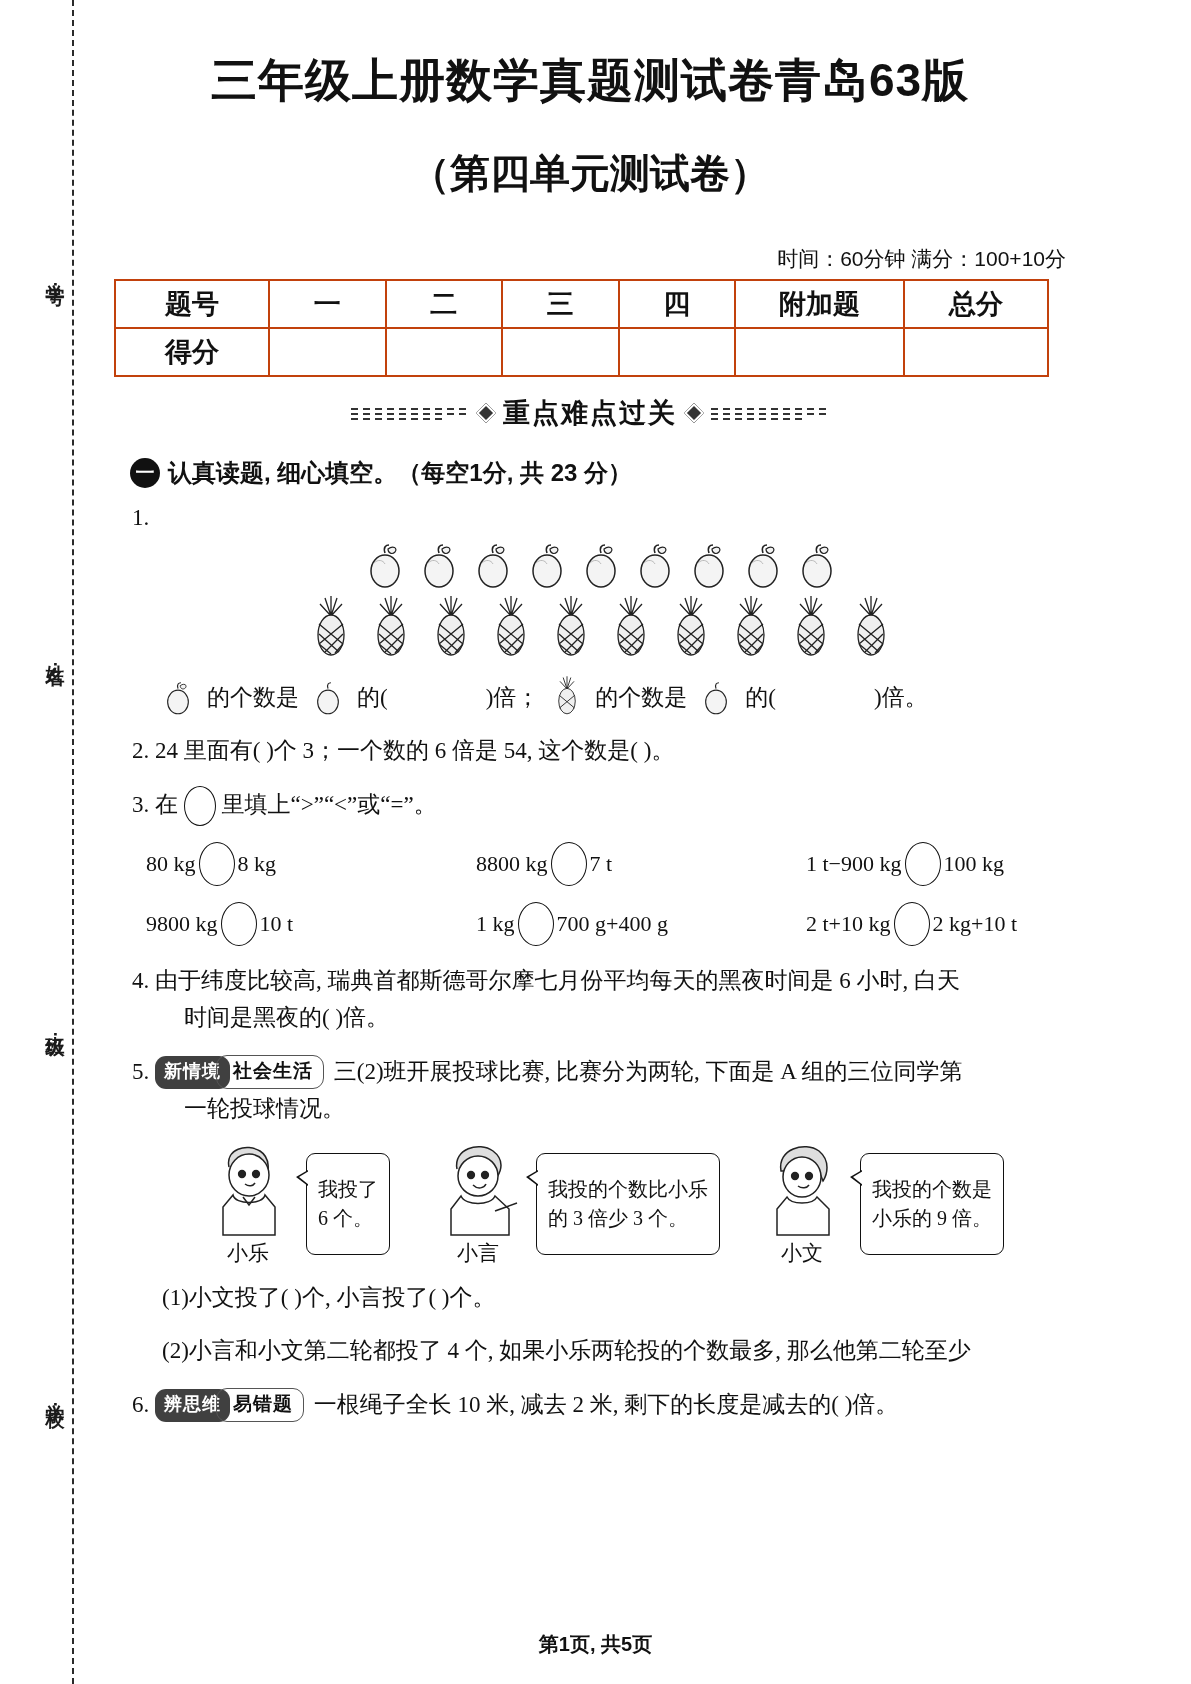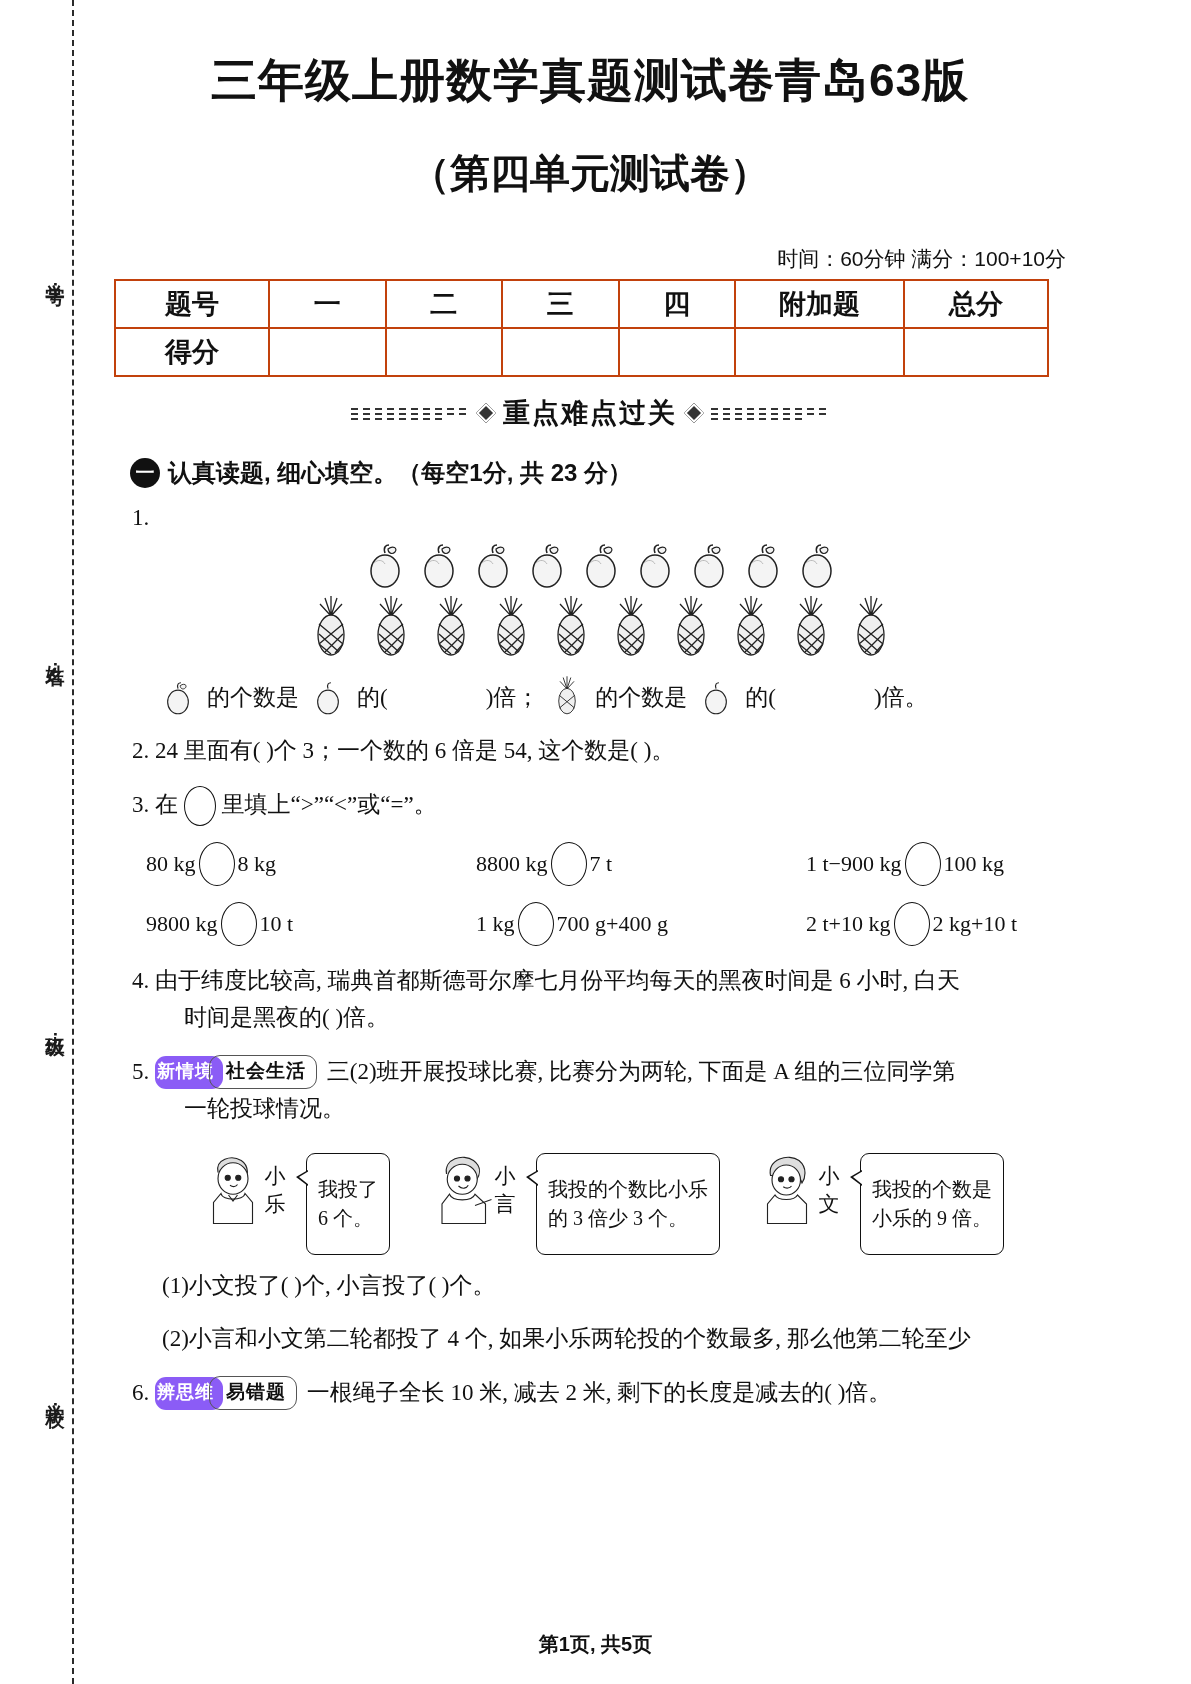--- a/index.html
+++ b/index.html
@@ -159,23 +159,23 @@
     display:inline-block;width:34px;height:42px;
     border:1.6px solid #111;border-radius:50%;
     vertical-align:middle;
   }
   .circ.small{width:30px;height:38px;}
   .unit{font-family:"Liberation Serif","DejaVu Serif",serif;}
 
   
   .pill-dark{
     display:inline-block;
-    background:#8b5cf6;color:#fff;
+    background:#404040;color:#fff;
     border-radius:11px;
-    padding:1px 9px 3px 2px;
+    padding:1px 9px 3px 9px;
     font-family:"Liberation Sans","DejaVu Sans",sans-serif;
     font-weight:bold;font-size:18px;
     vertical-align:2px;
     letter-spacing:1px;
   }
   .pill-out{
     display:inline-block;
     border:1.6px solid #555;
     border-radius:11px;
     padding:0px 10px 2px 16px;
@@ -186,21 +186,21 @@
     padding-left:16px;
     letter-spacing:1px;
   }
   .tagwrap{white-space:nowrap;margin-right:4px;}
 
   
   .kids{
     display:flex;margin:14px 0 0 90px;align-items:flex-start;
   }
   .kid{display:flex;align-items:flex-start;}
-  .kidcol{display:flex;align-items:center;width:96px;}
+  .kidcol{display:flex;flex-direction:column;align-items:center;width:96px;}
   .kidname{
     margin-top:2px;font-size:21px;
     font-family:"Liberation Sans","DejaVu Sans",sans-serif;
   }
   .bubble{
     position:relative;
     border:1.7px solid #111;border-radius:9px;
     padding:21px 11px;
     font-size:20px;line-height:1.45;
     margin-top:12px;margin-left:10px;

